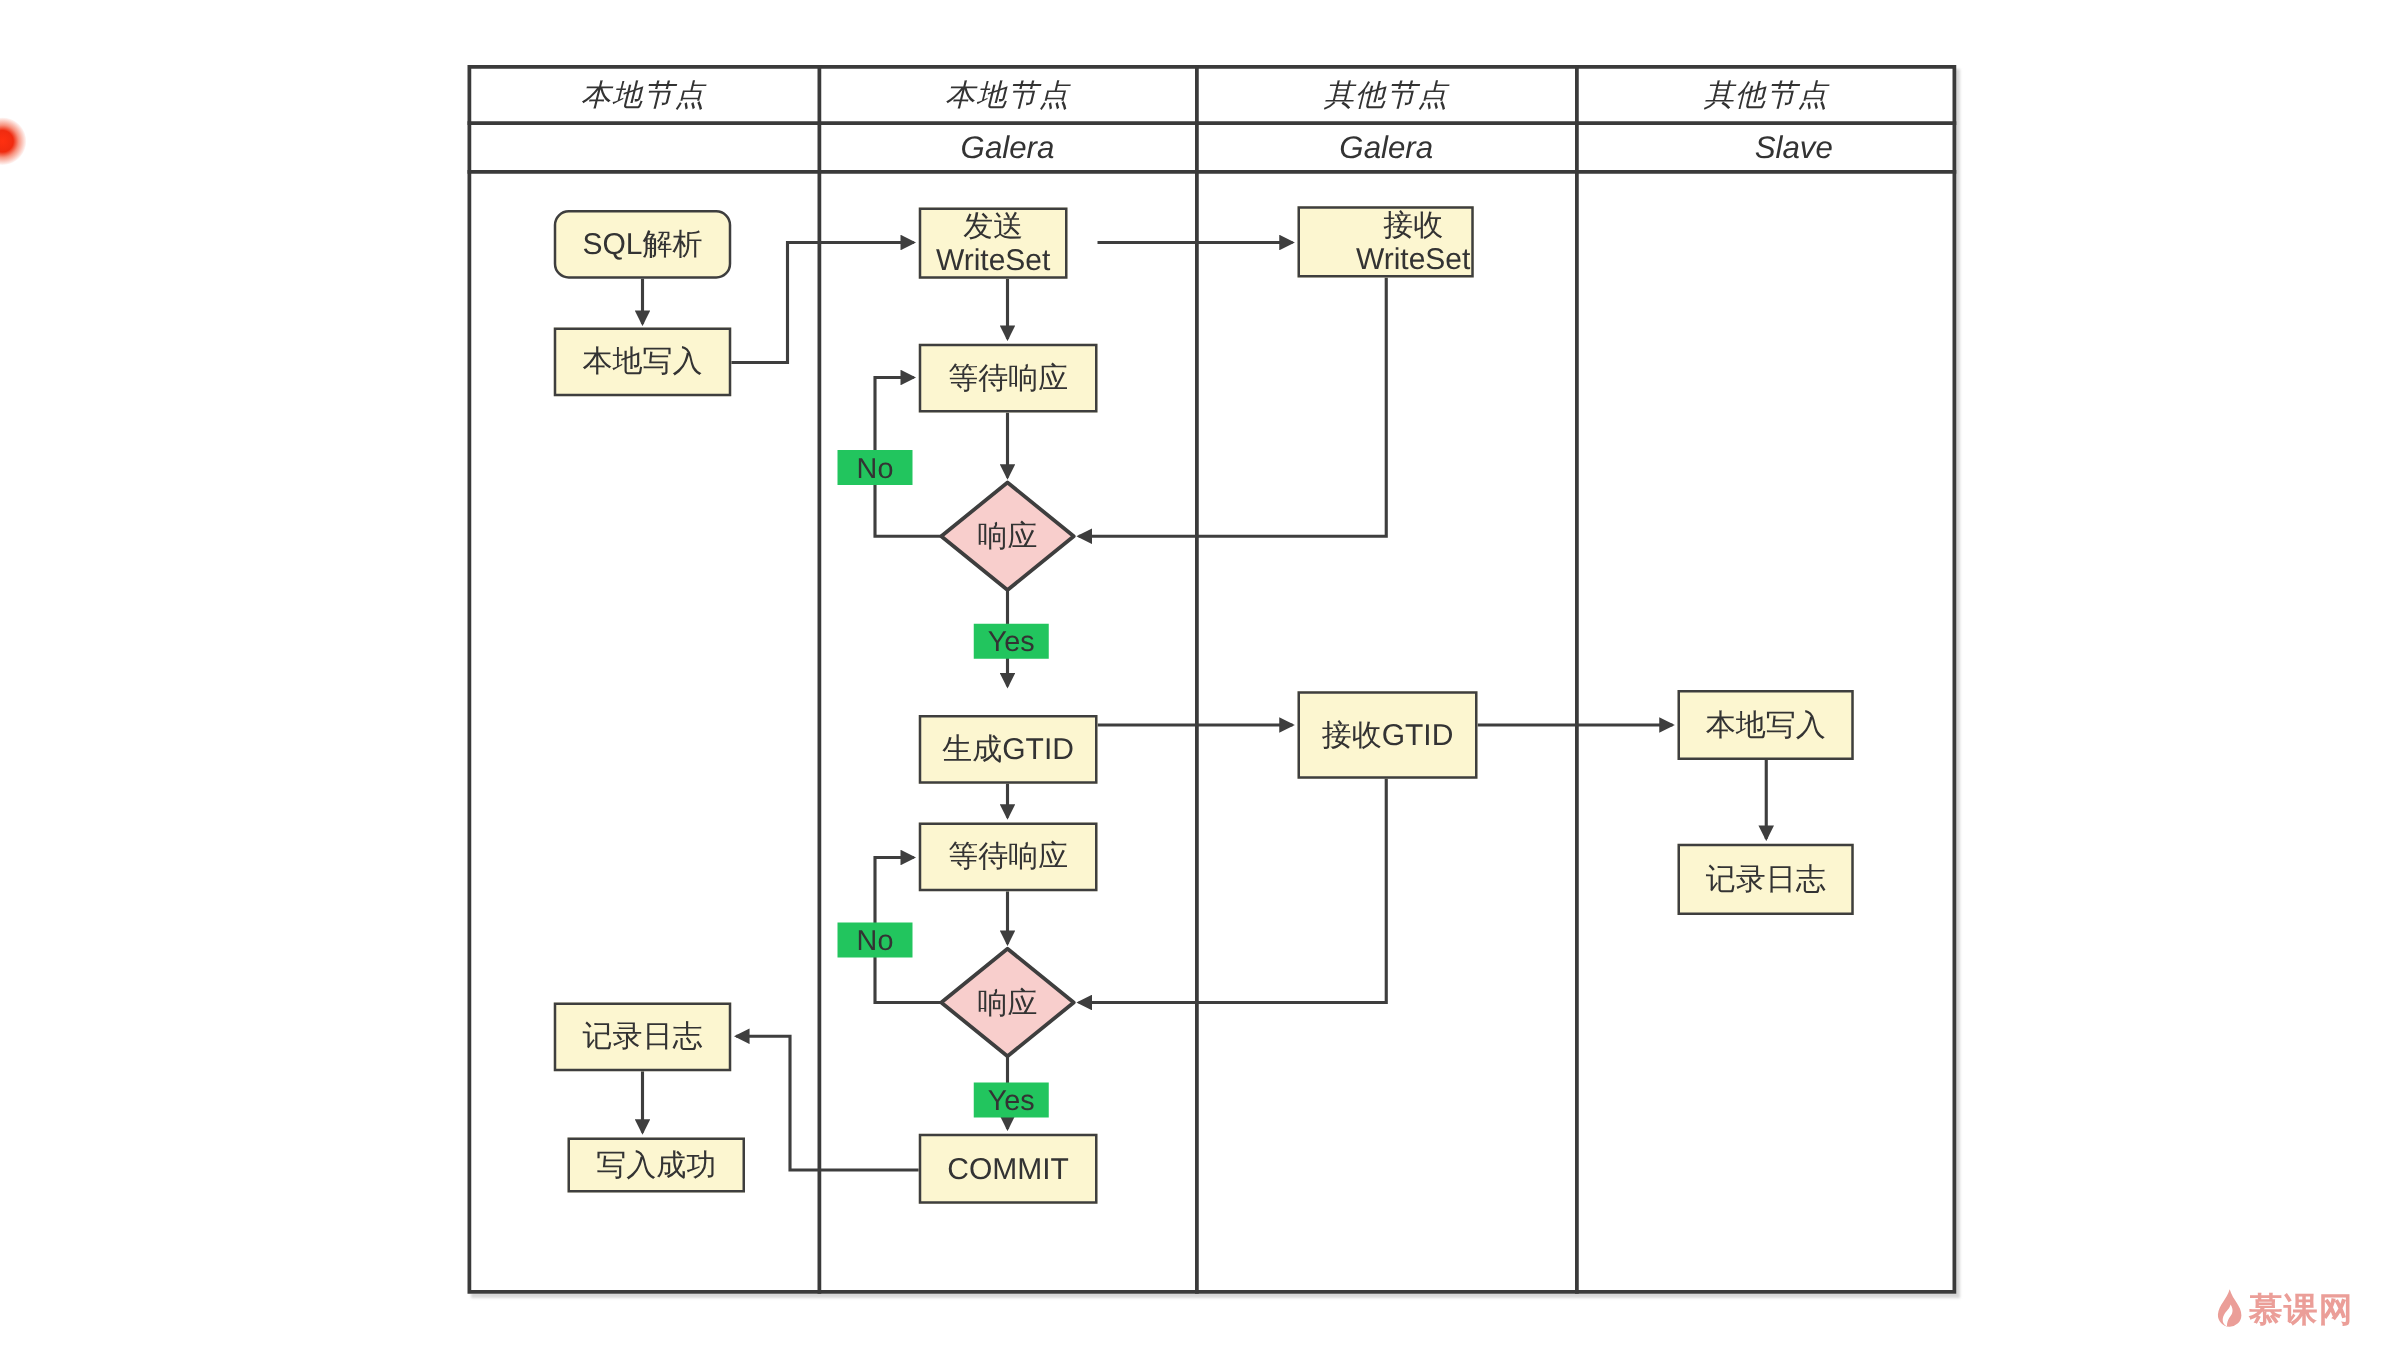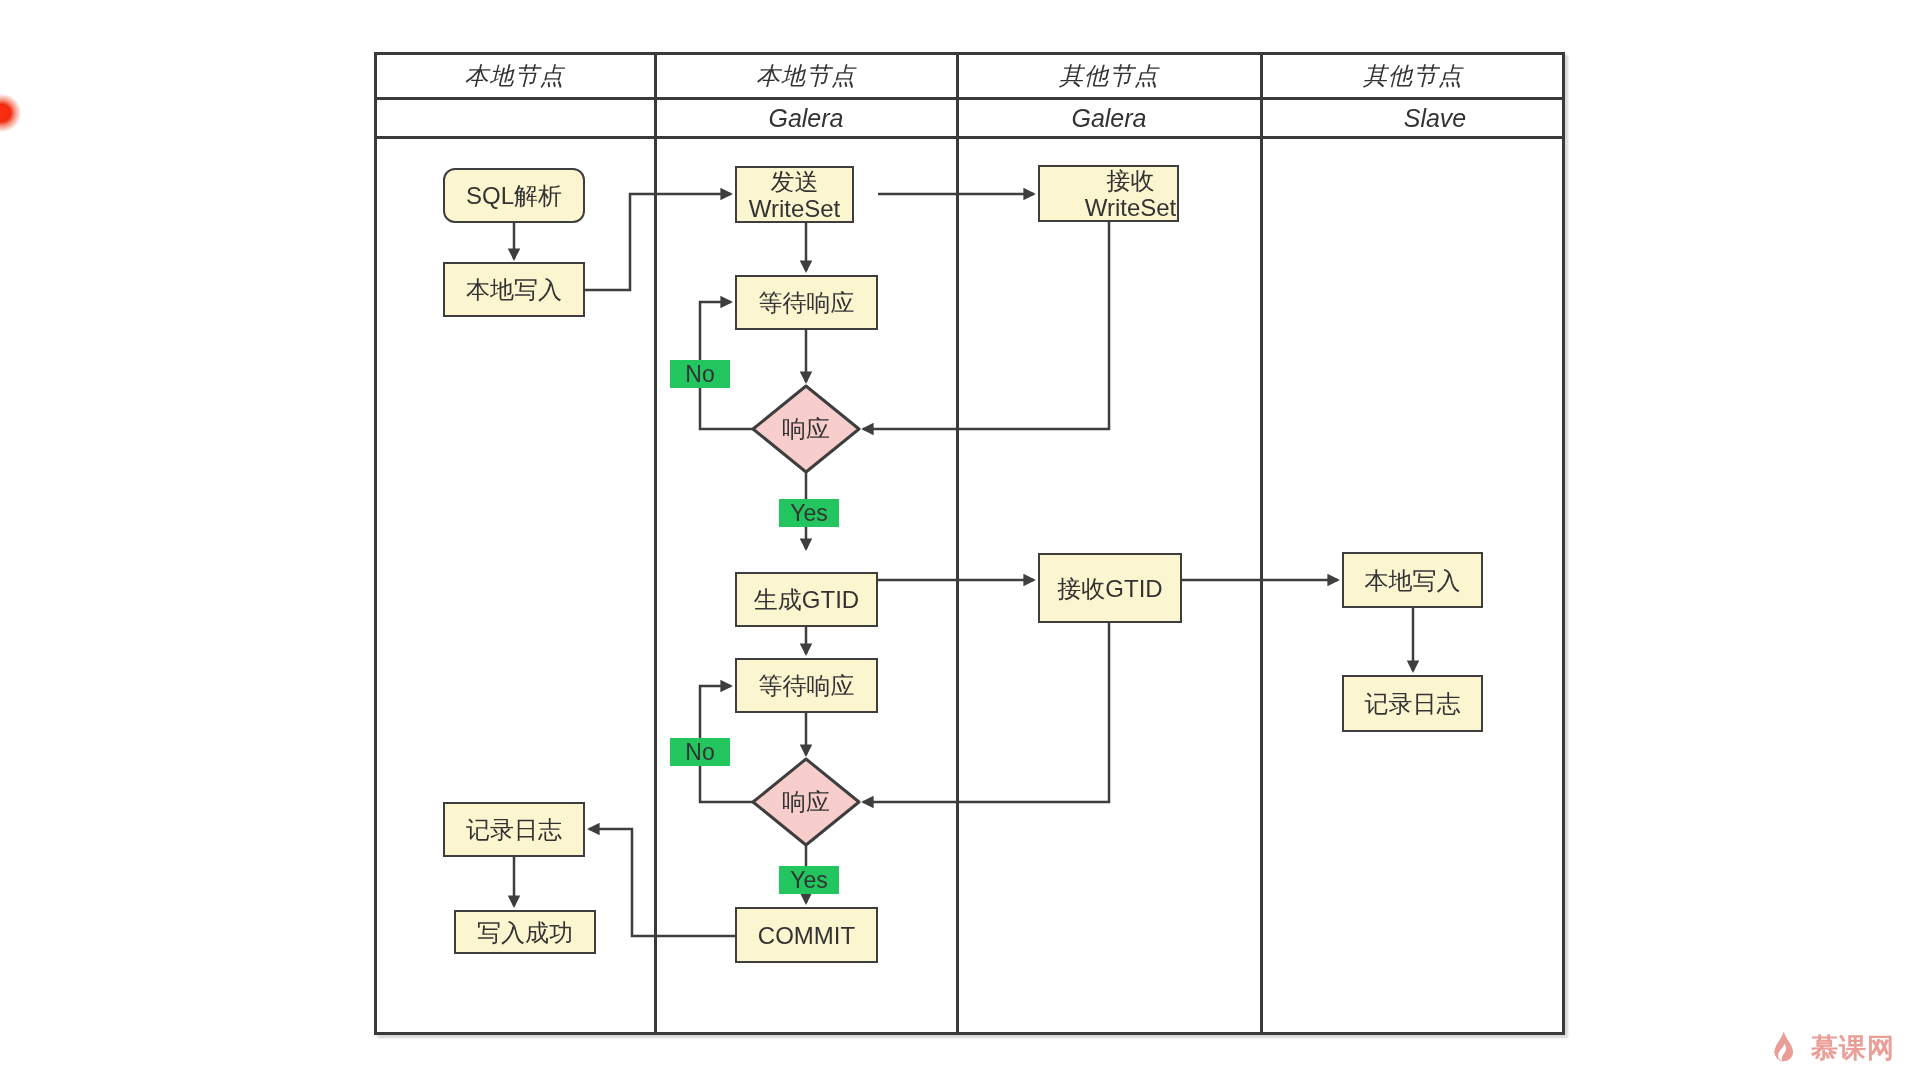--- a/index.html
+++ b/index.html
@@ -39,21 +39,21 @@
   .wires{position:absolute;left:0;top:0;pointer-events:none;}
   .wires path.edge{fill:none;stroke:#3e3e3e;stroke-width:2.5px;}
   .wires polygon.decision{fill:#f8cecc;stroke:#3e3e3e;stroke-width:3px;stroke-linejoin:round;}
   
   .rec-dot{
     position:absolute;left:-17px;top:94px;width:38px;height:38px;border-radius:50%;
     background:radial-gradient(circle,#ff3010 0%,#f02b0f 32%,rgba(240,60,25,.55) 48%,rgba(255,80,40,0) 72%);
   }
   
   .watermark{
-    position:absolute;left:1770px;top:1030px;display:flex;align-items:center;gap:15px;
+    position:absolute;left:1770px;top:1030px;display:flex;align-items:center;gap:3px;
     color:#eb9e98;font-size:27px;font-weight:600;letter-spacing:1px;
   }
   .watermark svg{display:block;}
 </style>
 </head>
 <body>
 
 <div class="stage">
 
   <div class="rec-dot"></div>

